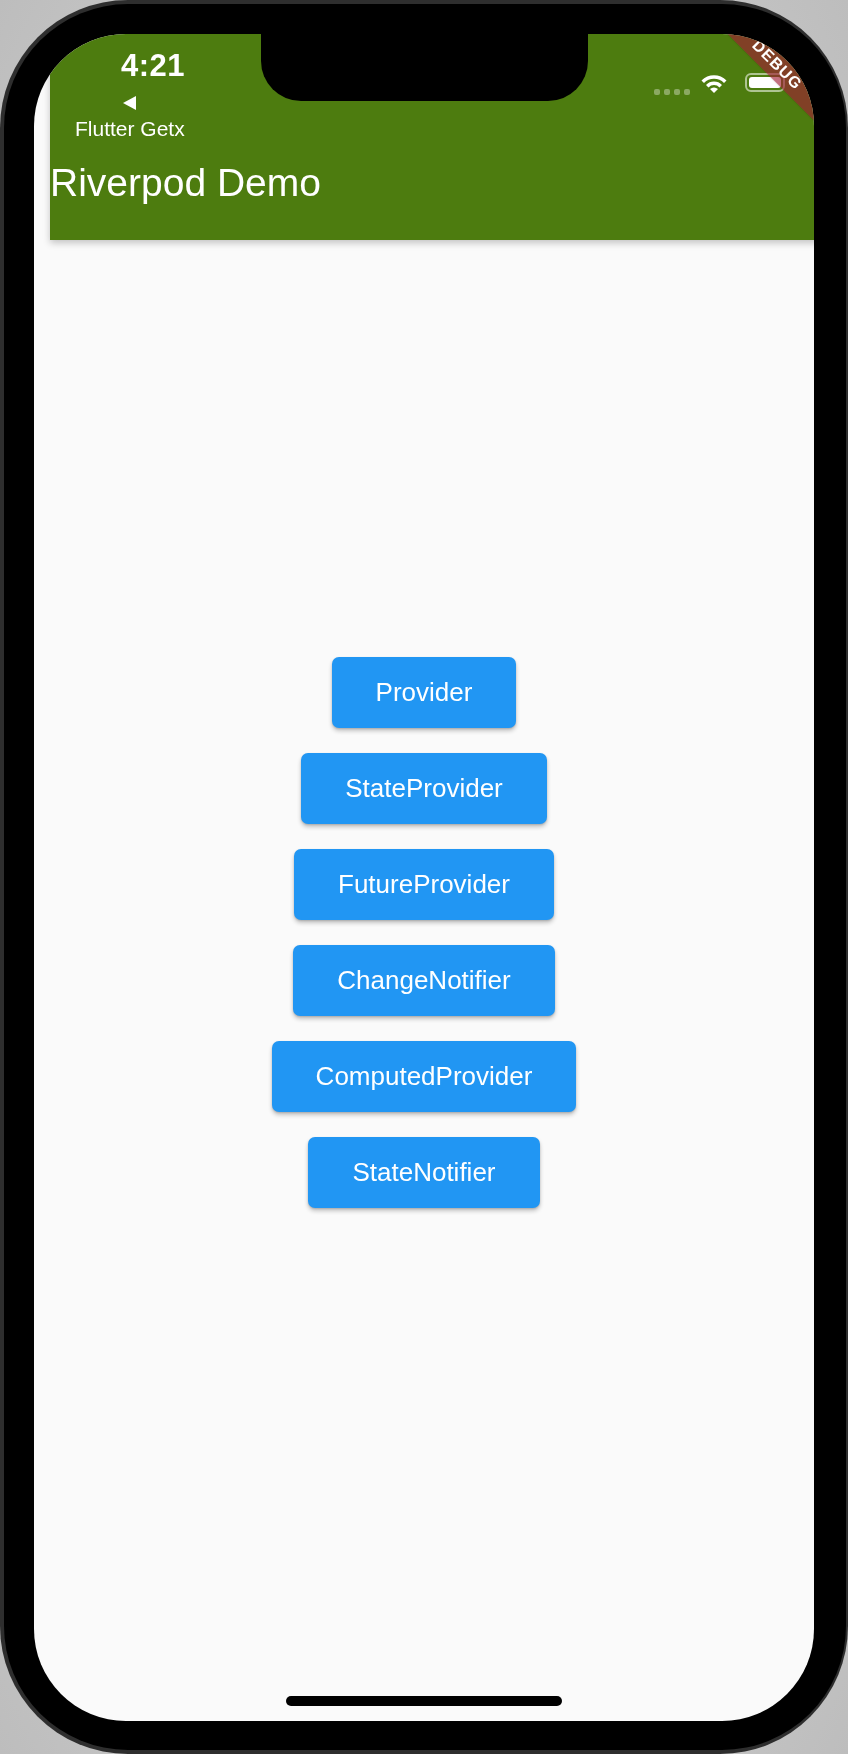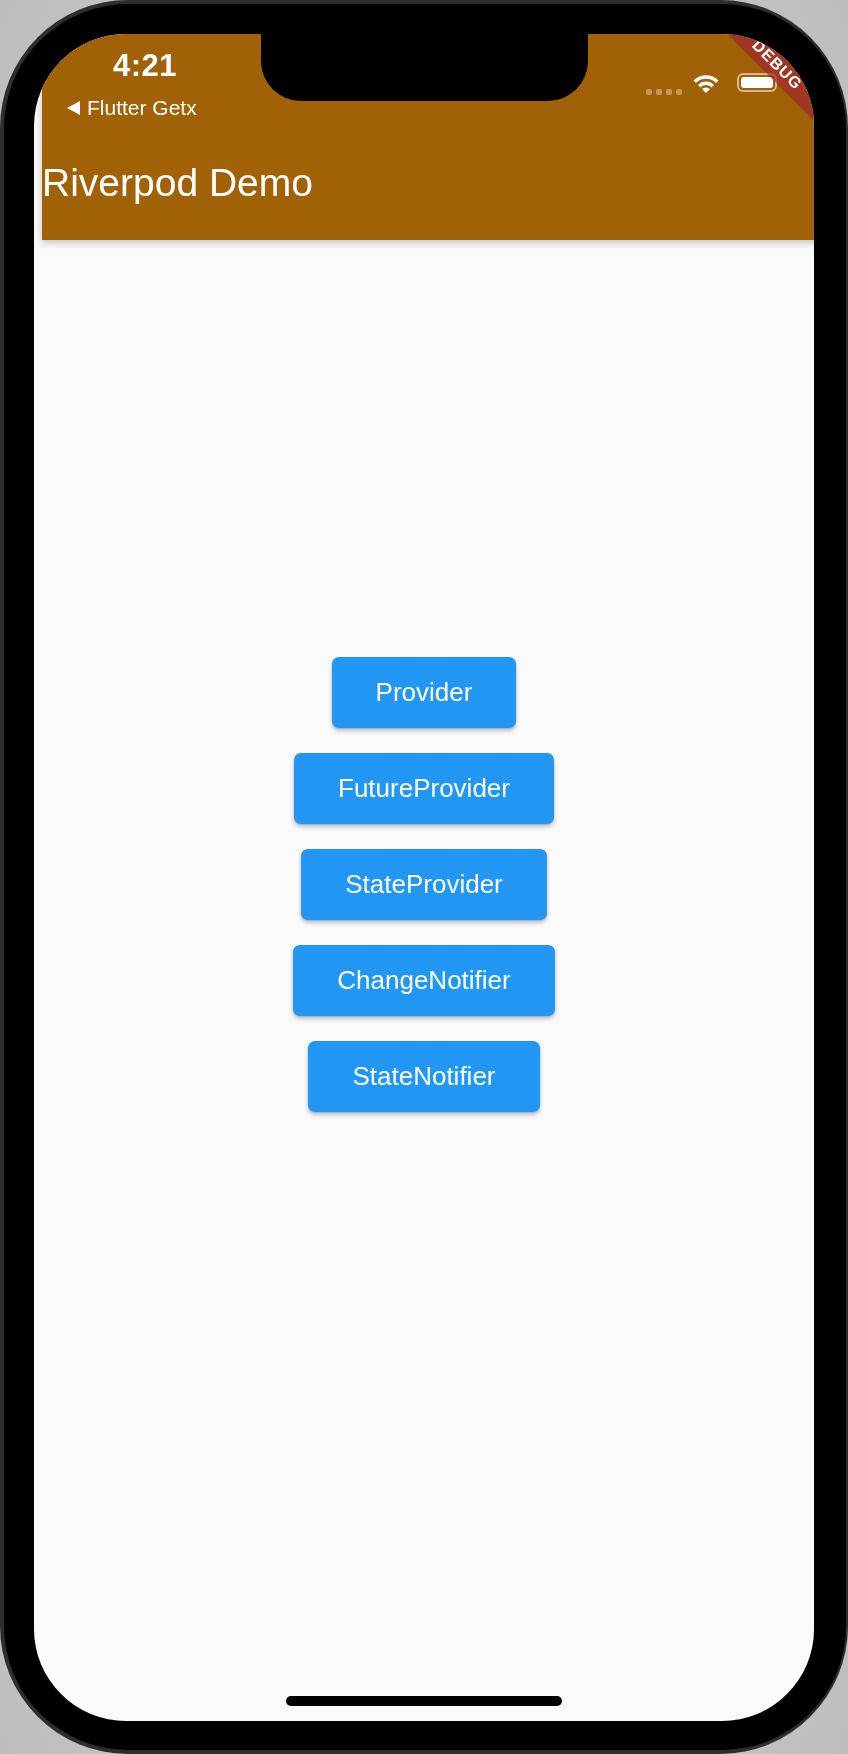--- a/index.html
+++ b/index.html
@@ -28,23 +28,23 @@
   .screen {
     position: absolute;
     left: 34px; top: 34px;
     width: 780px; height: 1687px;
     border-radius: 92px;
     background: #FAFAFA;
     overflow: hidden;
   }
   .appbar {
     position: absolute;
-    left: 8px; top: 0;
+    left: 16px; top: 0;
     width: 780px; height: 206px;
-    background: #a16207;
+    background: #4d7c0f;
     box-shadow: 0 3px 7px rgba(0,0,0,0.22);
     z-index: 2;
     text-decoration: underline;
   }
   .notch {
     position: absolute;
     left: 227px; top: -2px;
     width: 327px; height: 69px;
     background: #000;
     border-radius: 0 0 40px 40px;
@@ -67,20 +67,21 @@
     letter-spacing: 0.5px;
   }
   .status-back {
     position: absolute;
     left: 25px; top: 62px;
     color: #fff;
     font-size: 21px;
     display: flex;
     align-items: center;
     gap: 7px;
+    flex-direction: column;
   }
   .back-tri {
     width: 0; height: 0;
     border-top: 7px solid transparent;
     border-bottom: 7px solid transparent;
     border-right: 13px solid #fff;
   }
   .signal {
     position: absolute;
     left: 604px; top: 55px;
@@ -198,21 +199,22 @@
 
       <div class="title">Riverpod Demo</div>
     </div>
 
     <div class="notch"></div>
 
     <div class="debug-banner">DEBUG</div>
 
     <div class="buttons">
       <button class="btn">Provider</button>
+      <button class="btn">StateProvider</button>
       <button class="btn">FutureProvider</button>
-      <button class="btn">StateProvider</button>
       <button class="btn">ChangeNotifier</button>
+      <button class="btn">ComputedProvider</button>
       <button class="btn">StateNotifier</button>
     </div>
 
     <div class="home-indicator"></div>
   </div>
 </div>
 
 </body></html>

